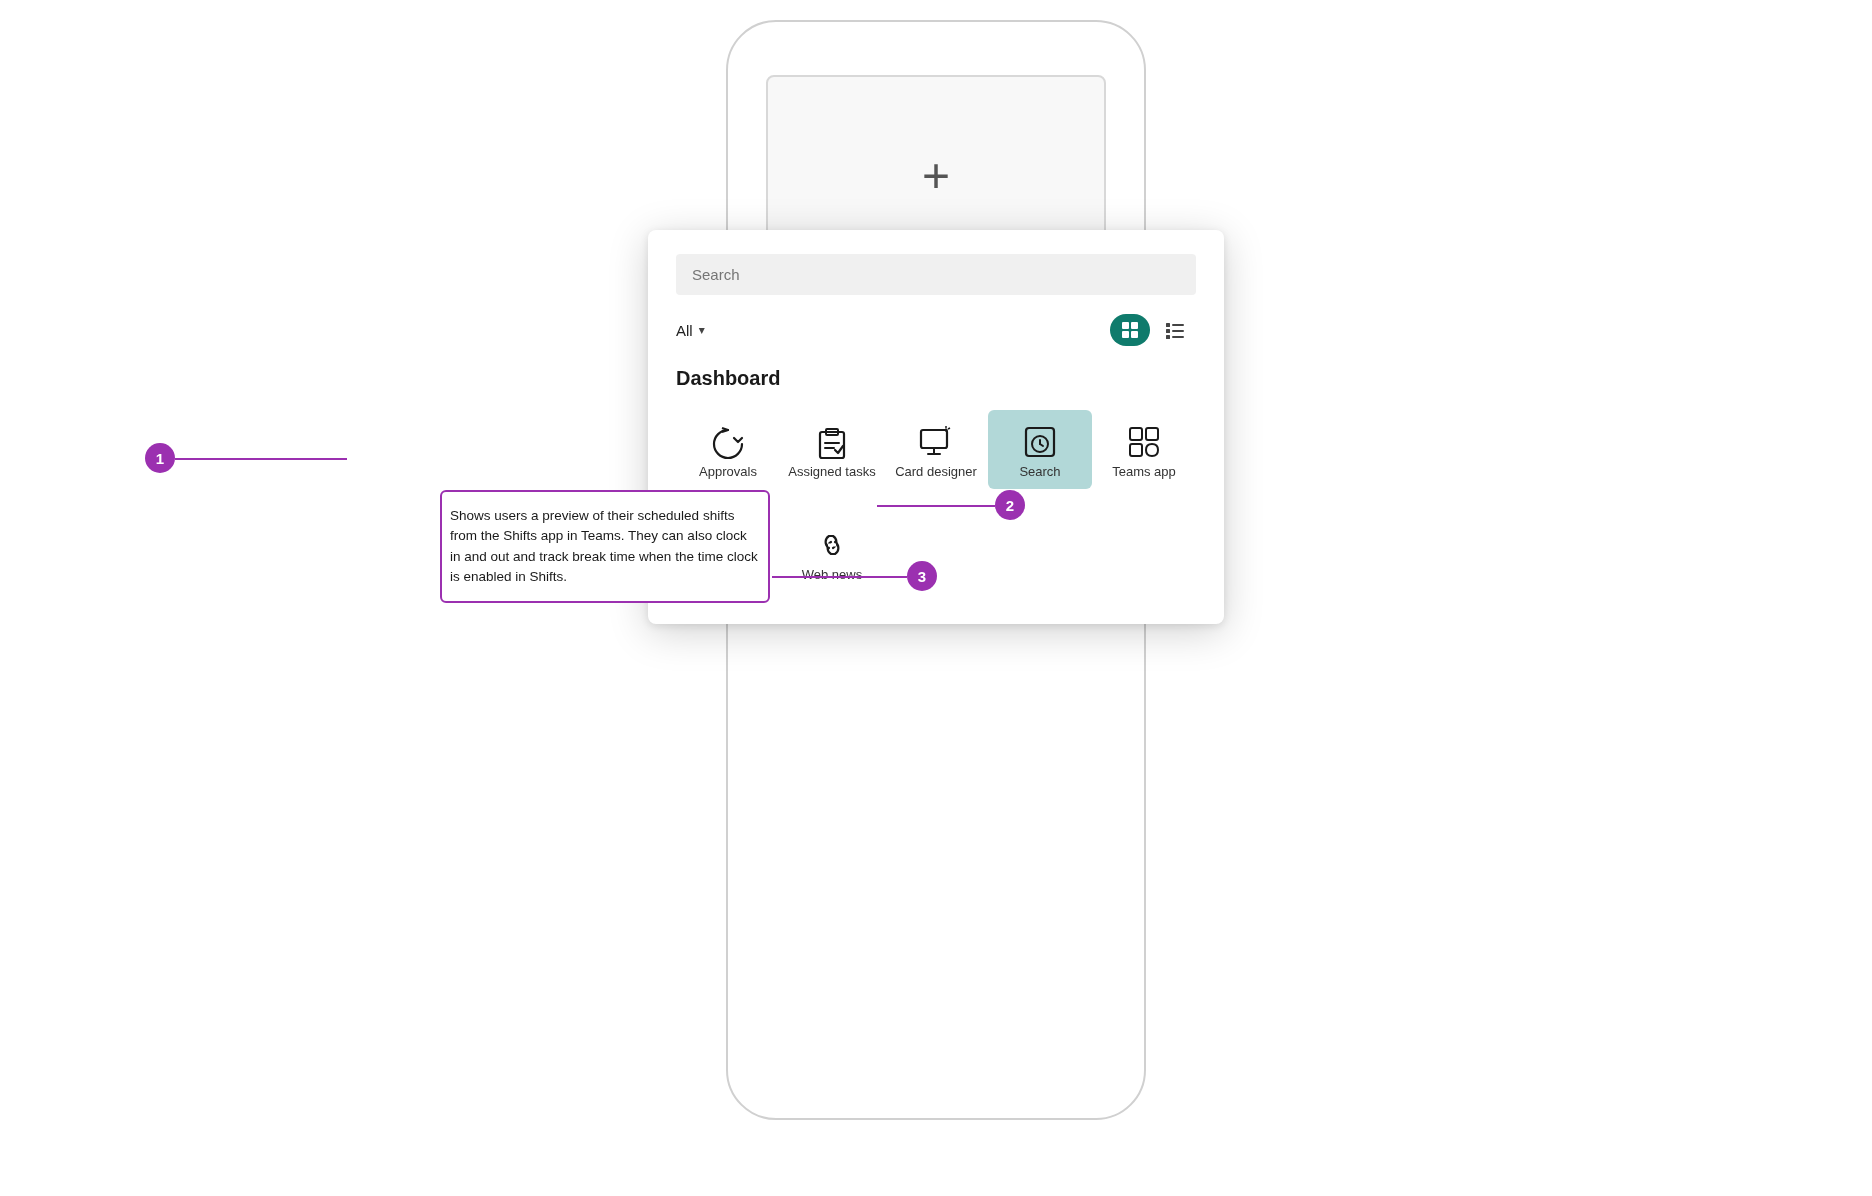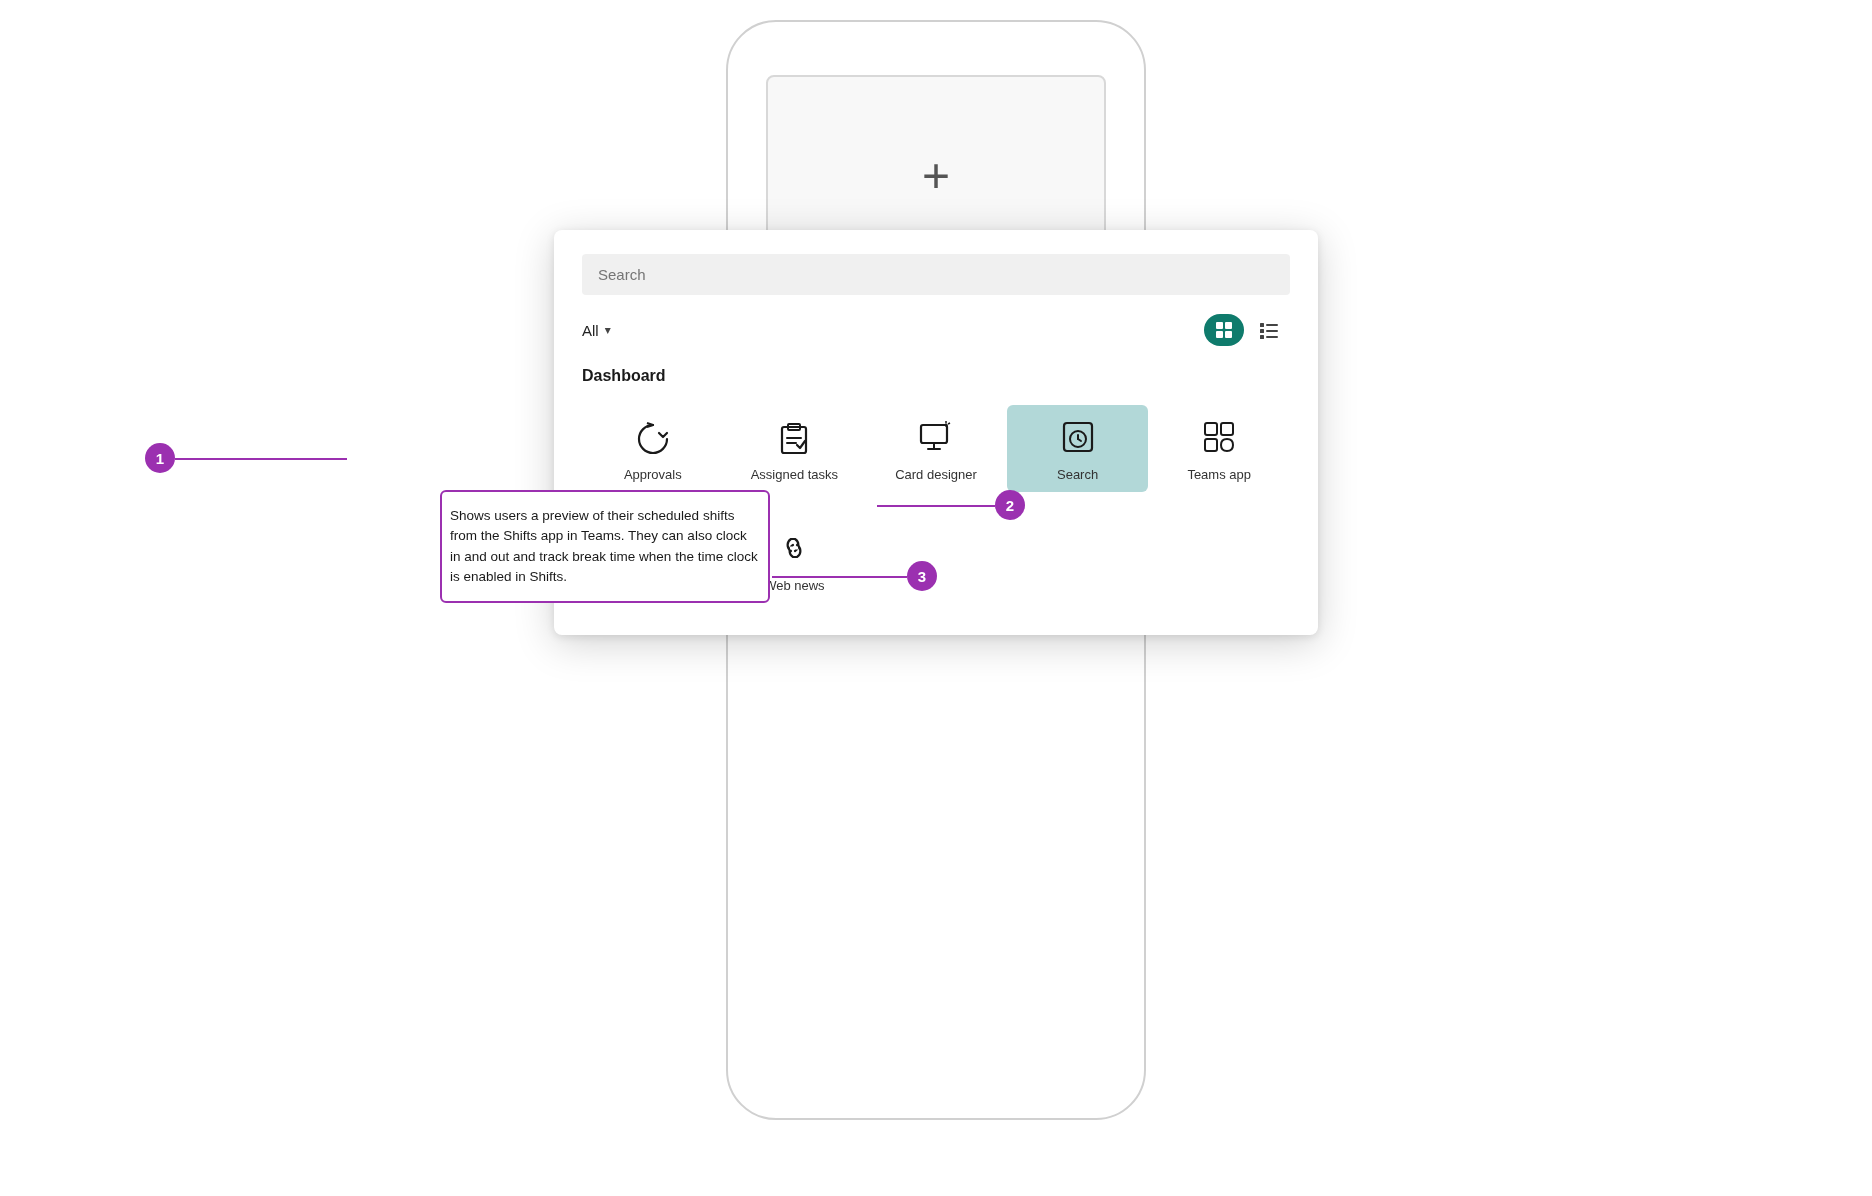--- a/index.html
+++ b/index.html
@@ -46,21 +46,21 @@
       color: #555;
       font-weight: 200;
     }
 
     
     .modal {
       position: absolute;
       left: 50%;
       top: 230px;
       transform: translateX(-50%);
-      width: 764px;
+      width: 576px;
       background: #ffffff;
       border-radius: 8px;
       box-shadow: 0 8px 40px rgba(0,0,0,0.18), 0 2px 8px rgba(0,0,0,0.10);
       padding: 24px 28px 32px 28px;
       z-index: 10;
     }
 
     
     .search-bar {
       width: 100%;
@@ -130,39 +130,39 @@
       height: 20px;
     }
 
     .list-icon-svg {
       width: 22px;
       height: 22px;
     }
 
     
     .section-title {
-      font-size: 16px;
+      font-size: 20px;
       font-weight: 700;
       color: #1a1a1a;
       margin-bottom: 20px;
     }
 
     
     .apps-grid {
       display: grid;
       grid-template-columns: repeat(5, 1fr);
       gap: 0;
       row-gap: 24px;
     }
 
     .app-item {
       display: flex;
       flex-direction: column;
       align-items: center;
-      gap: 8px;
+      gap: 0;
       padding: 10px 6px;
       border-radius: 6px;
       cursor: pointer;
       position: relative;
     }
 
     .app-item.highlighted {
       background: #b2d8d8;
     }
 

